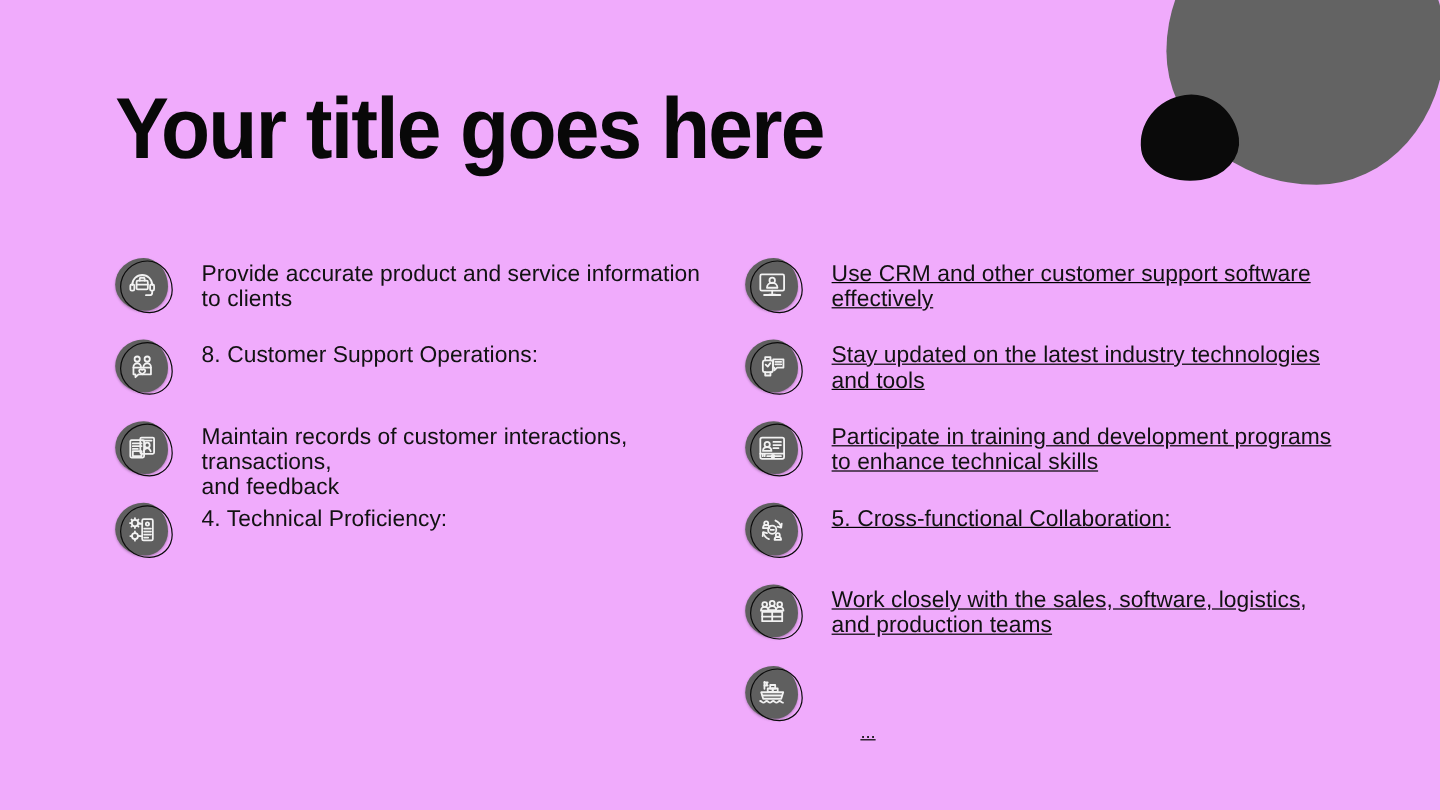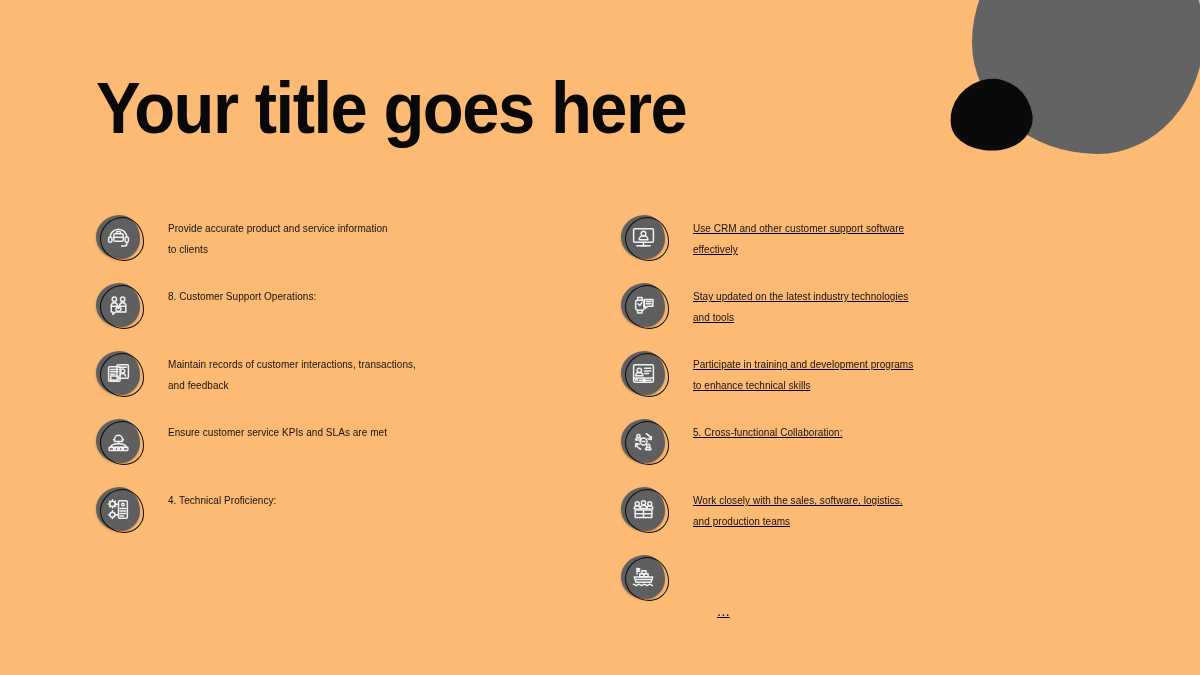--- a/index.html
+++ b/index.html
@@ -7,21 +7,21 @@
     padding: 0;
     background: #ffffff;
   }
   body {
     font-family: "Liberation Sans", sans-serif;
   }
   #slide {
     position: relative;
     width: 1200px;
     height: 675px;
-    background: #fdba74;
+    background: #f0abfc;
     overflow: hidden;
   }
 
   
   .deco-layer {
     position: absolute;
     top: 0;
     right: 0;
     width: 260px;
     height: 200px;
@@ -121,21 +121,21 @@
     stroke-width: 1.5;
     stroke-linecap: round;
     stroke-linejoin: round;
     vector-effect: non-scaling-stroke;
   }
 
   
   .row-text {
     flex: 1 1 auto;
     margin-left: 25px;
-    font-size: 10px;
+    font-size: 19px;
     line-height: 21px;
     color: #121212;
     letter-spacing: 0.05px;
     padding-top: 4px;
     white-space: pre-line;
   }
   .ellipsis-line {
     margin-left: 96px;
     font-size: 15.2px;
     line-height: 21px;
@@ -206,38 +206,20 @@
             <circle cx="16" cy="9.6" r="2"></circle>
             <path d="M13.2 14.5c.5-1.7 1.6-2.6 2.8-2.6s2.3.9 2.8 2.6"></path>
           </svg>
         </div>
         <div class="badge-outline"></div>
       </div>
       <div class="row-text">Maintain records of customer interactions, transactions,
 and feedback</div>
     </div>
 
-    <div class="row" style="height:68px">
-      <div class="badge">
-        <div class="badge-fill">
-          <svg viewBox="0 0 24 24">
-            <path d="M8.2 9.8a3.8 3.8 0 0 1 7.6 0v2.1H8.2z"></path>
-            <path d="M7.2 10.2h1M15.8 10.2h1"></path>
-            <path d="M12 11.9v1.8"></path>
-            <path d="M4.5 17.8c0-2.2 3.4-3.6 7.5-3.6s7.5 1.4 7.5 3.6z"></path>
-            <rect x="3" y="17.6" width="18" height="3" rx="0.6"></rect>
-            <circle cx="8" cy="19.1" r="0.8"></circle>
-            <circle cx="12" cy="19.1" r="0.8"></circle>
-            <circle cx="16" cy="19.1" r="0.8"></circle>
-          </svg>
-        </div>
-        <div class="badge-outline"></div>
-      </div>
-      <div class="row-text">Ensure customer service KPIs and SLAs are met</div>
-    </div>
 
     <div class="row" style="height:68px">
       <div class="badge">
         <div class="badge-fill">
           <svg viewBox="0 0 24 24">
             <circle cx="6.2" cy="6.6" r="2.6"></circle>
             <path d="M6.2 2.6v1.2M6.2 9.4v1.2M2.2 6.6h1.2M9 6.6h1.2M3.4 3.8l.9.9M8.1 8.5l.9.9M8.1 4.7l.9-.9M3.4 9.4l.9-.9"></path>
             <circle cx="6.2" cy="17" r="2.4"></circle>
             <path d="M6.2 13.3v1.1M6.2 19.6v1.1M2.5 17h1.1M8.8 17h1.1"></path>
             <rect x="12" y="3.5" width="8.5" height="17" rx="1.2"></rect>

